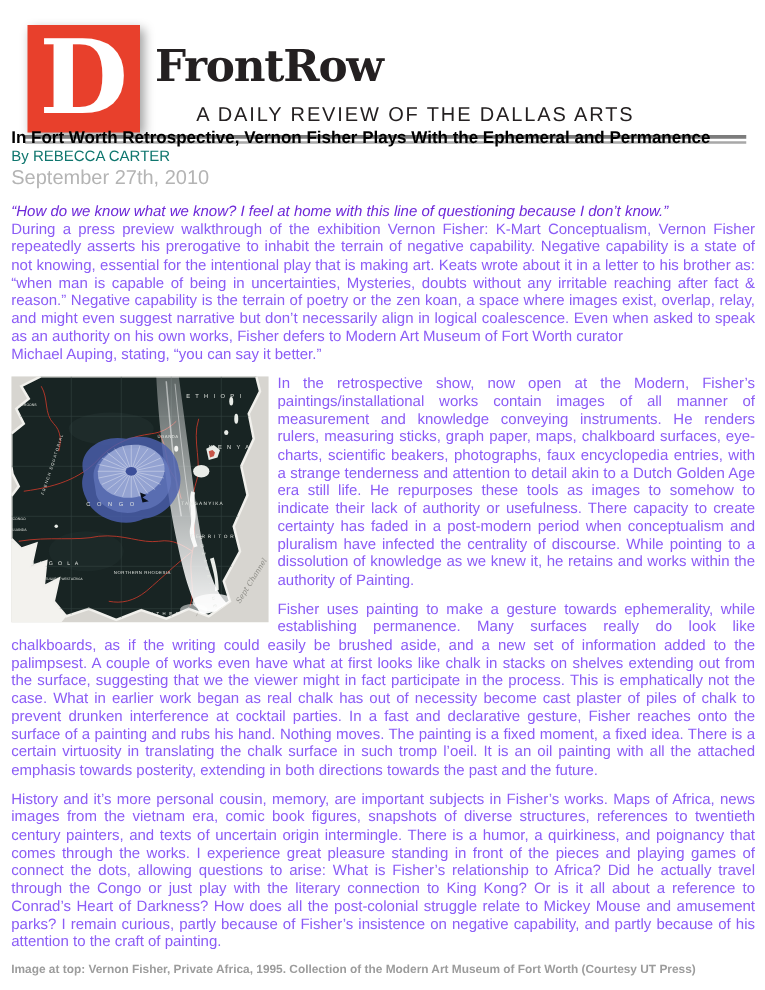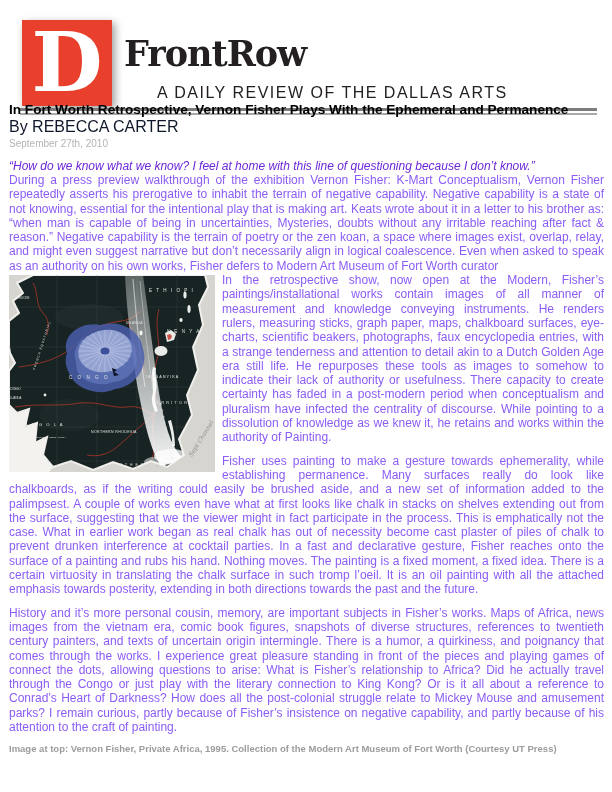--- a/index.html
+++ b/index.html
@@ -24,22 +24,22 @@
     font-size:16px; font-weight:normal; letter-spacing:1.5px; color:#242021; white-space:nowrap;
   }
   .rule {
     position:absolute; left:20px; top:108px; width:577px; height:2px;
     border-top:3px solid #7c7c7c; border-bottom:2px solid #a8a8a8; background:#fff;
   }
 
   
   .article { position:absolute; left:9px; top:102px; width:595px; }
   .title { font-size:13.6px; font-weight:bold; color:#000; }
-  .byline { font-size:16px; margin-top:1px; color:#0f172a; }
-  .date { font-size:10px; margin-top:2px; color:#b4b4b4; }
+  .byline { font-size:12px; margin-top:1px; color:#0f766e; }
+  .date { font-size:16px; margin-top:2px; color:#b4b4b4; }
   .quote { font-size:12px; font-style:italic; margin-top:10px; color:#6d28d9; }
   .bodytext p { font-size:12px; line-height:14.3px; text-align:justify; margin:0 0 9px 0; color:#8b5cf6; }
   .bodytext p.p1 { margin-bottom:0; }
   .p1tail { font-size:12px; line-height:14.3px; text-align:right; margin:0 0 5px 0; color:#1c1c1c; }
   .caption { font-size:9.5px; color:#9c9c9c; margin-top:0px;font-weight:bold; }
 
   
   .art { float:left; width:206px; height:197px; margin:2px 7px 3px 0; }
   .art svg { display:block; }
   .map-label { font-family:"Liberation Sans", sans-serif; fill:#e6e9e4; opacity:.95; }
@@ -60,20 +60,21 @@
   </div>
 
   <div class="article">
     <div class="title">In Fort Worth Retrospective, Vernon Fisher Plays With the Ephemeral and Permanence</div>
     <div class="byline">By REBECCA CARTER</div>
     <div class="date">September 27th, 2010</div>
     <div class="quote">“How do we know what we know?  I feel at home with this line of questioning because I don’t know.”</div>
 
     <div class="bodytext clearfix">
       <p class="p1">During a press preview walkthrough of the exhibition Vernon Fisher: K-Mart Conceptualism, Vernon Fisher repeatedly asserts his prerogative to inhabit the terrain of negative capability. Negative capability is a state of not knowing, essential for the intentional play that is making art. Keats wrote about it in a letter to his brother as: “when man is capable of being in uncertainties, Mysteries, doubts without any irritable reaching after fact &amp; reason.” Negative capability is the terrain of poetry or the zen koan, a space where images exist, overlap, relay, and might even suggest narrative but don’t necessarily align in logical coalescence. Even when asked to speak as an authority on his own works, Fisher defers to Modern Art Museum of Fort Worth curator</p>
+      <p class="p1tail">Michael Auping, stating, “you can say it better.”</p>
 
       <div class="art">
         <svg width="206" height="197" viewBox="0 0 206 197" xmlns="http://www.w3.org/2000/svg">
           <defs>
             <path id="mapshape" d="M24,0 L196,0 L199,12 L190,30 L194,50 L184,72 L189,95 L178,120 L183,140 L170,164 L175,180 L158,192 L142,186 L124,194 L104,187 L84,195 L62,186 L44,192 L34,180 L38,162 L26,168 L28,148 L16,152 L20,134 L8,138 L0,130 L0,96 L6,88 L1,78 L0,72 L0,46 L10,38 L4,26 L14,18 L8,8 Z"></path>
             <clipPath id="mapclip">
                 <use href="#mapshape"></use>
               </clipPath>
             <linearGradient id="fallgrad" x1="0" y1="0" x2="0" y2="1">
               <stop offset="0" stop-color="#ffffff" stop-opacity="0.30"></stop>

